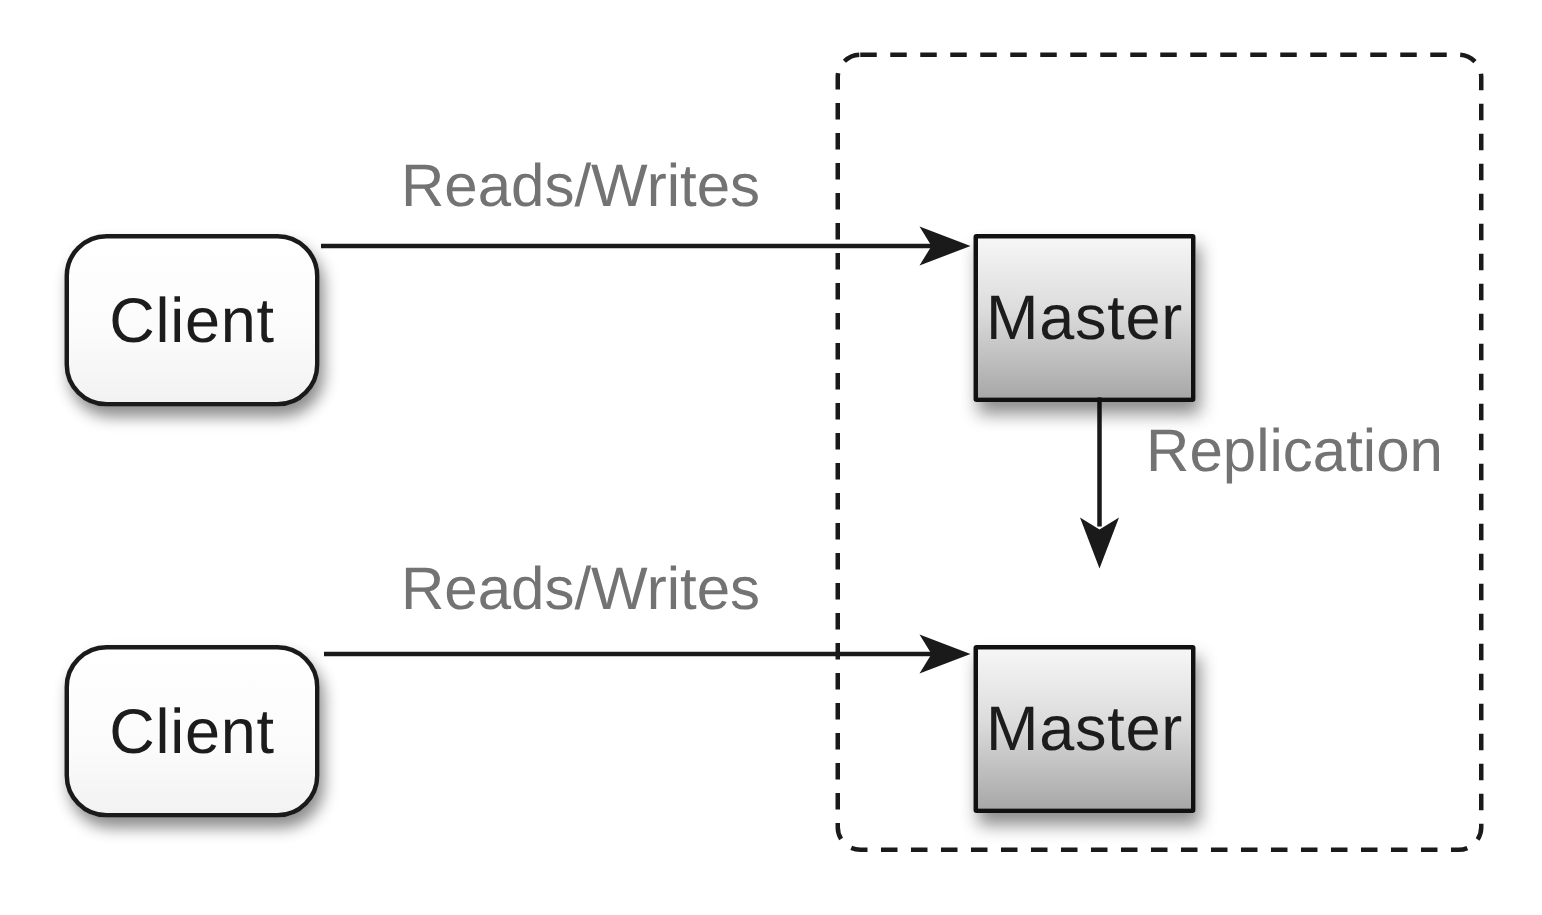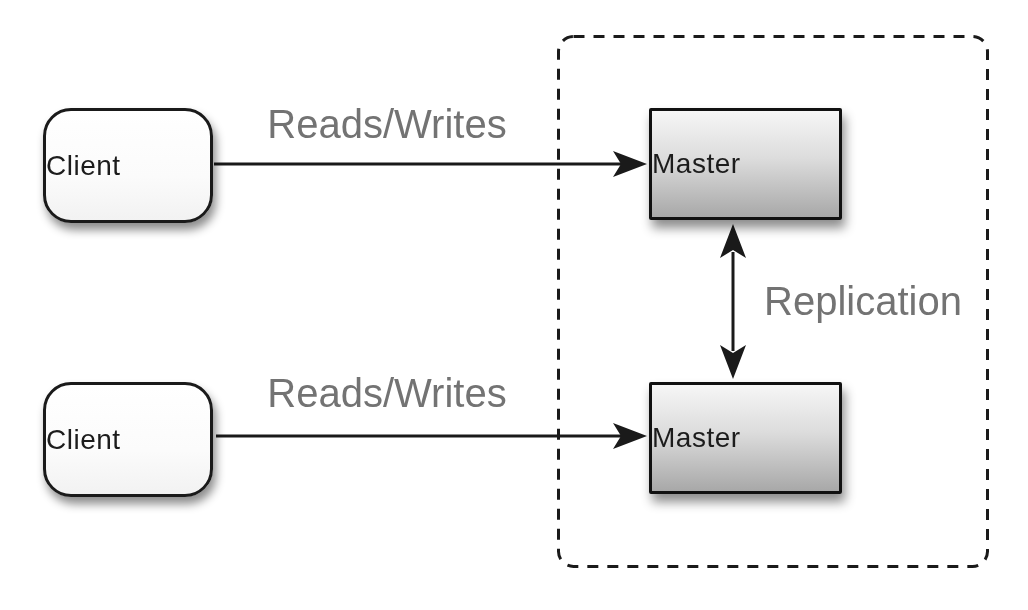--- a/index.html
+++ b/index.html
@@ -20,37 +20,38 @@
     position: absolute;
     left: 0;
     top: 0;
     z-index: 1;
   }
   .node {
     position: absolute;
     z-index: 2;
     display: flex;
     align-items: center;
-    justify-content: flex-start;
-    font-size: 28px;
+    justify-content: center;
+    font-size: 42px;
     letter-spacing: 0.5px;
     color: #1c1c1c;
     box-sizing: border-box;
+    margin-top: 48px;
   }
   .node-client {
     width: 170px;
     height: 115px;
     left: 43px;
     background: linear-gradient(180deg, #ffffff 0%, #fbfbfb 60%, #f2f2f2 100%);
     border: 3px solid #1a1a1a;
     border-radius: 28px;
     box-shadow: 3px 7px 10px rgba(0,0,0,0.45);
   }
   .node-master {
-    width: 193px;
+    width: 148px;
     height: 112px;
     left: 649px;
     background: linear-gradient(180deg, #f6f6f6 0%, #dcdcdc 45%, #a8a8a8 100%);
     border: 3px solid #111111;
     border-radius: 2px;
     box-shadow: 3px 8px 11px rgba(0,0,0,0.45);
   }
   .pos-top { top: 108px; }
   .pos-bottom { top: 382px; }
   .edge-label {

